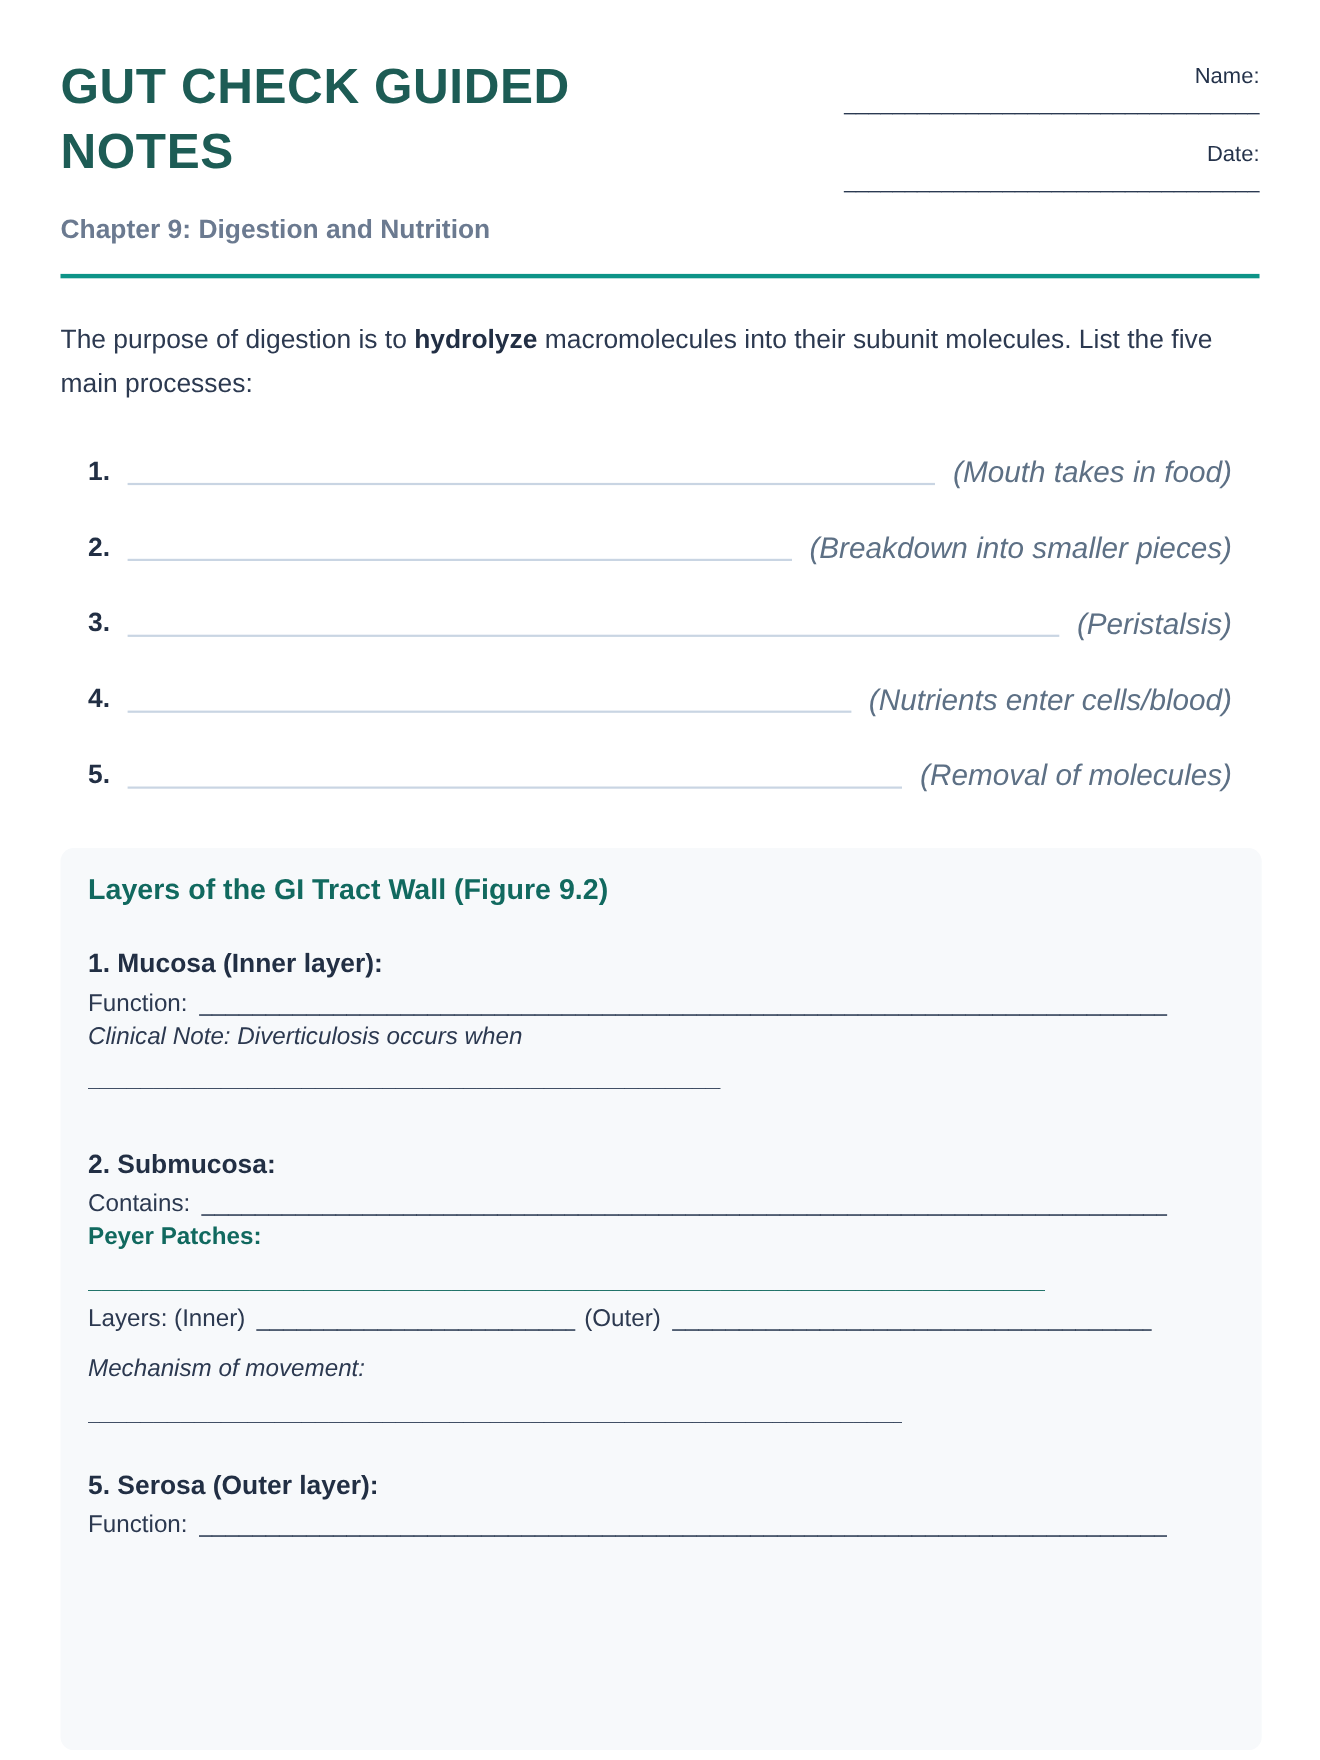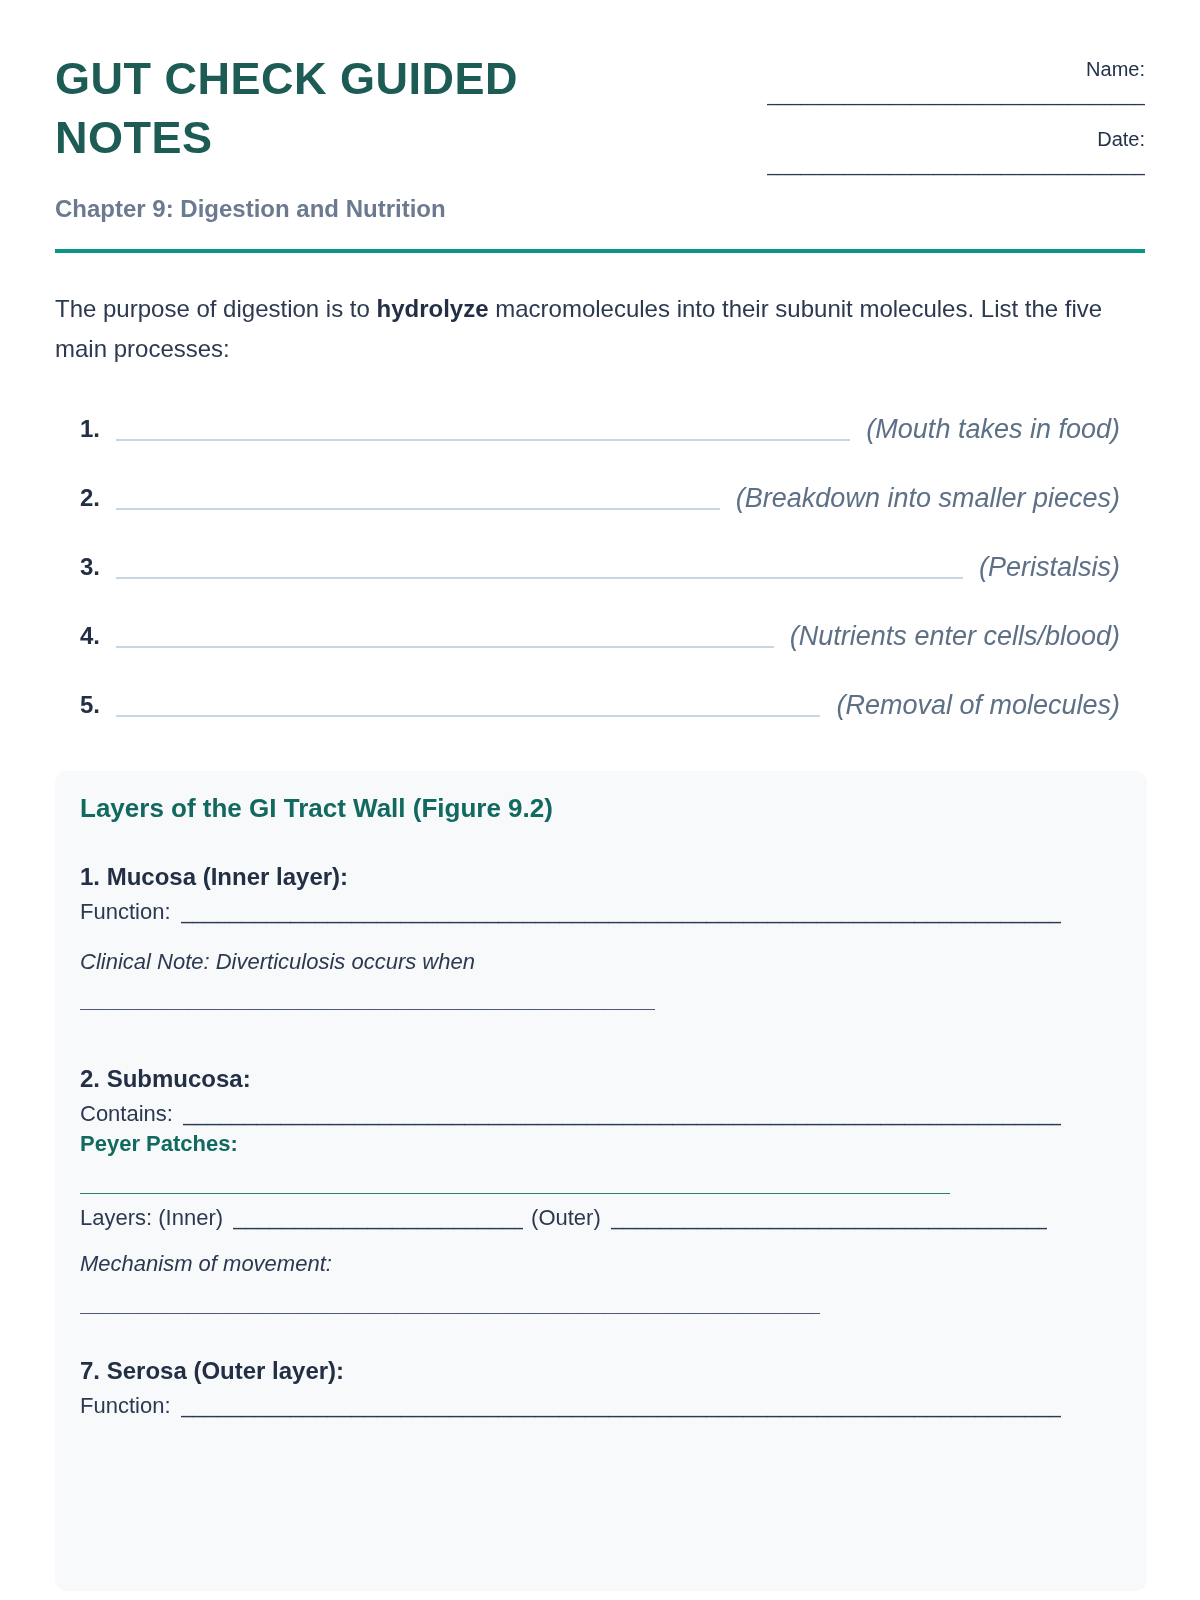--- a/index.html
+++ b/index.html
@@ -73,21 +73,21 @@
     display: inline-block; overflow: hidden; white-space: nowrap;
     color: #2b3a52; font-size: 22px; height: 30px; vertical-align: baseline;
   }
   .blank.fill { flex: 1; margin-left: 10px; margin-right: 58px; }
   .italic { font-style: italic; }
   .teal { color: #11695f; font-weight: 700; }
 
   .mt-36 { margin-top: 36px; }
   .mt-48 { margin-top: 48px; }
   .mt-40 { margin-top: 40px; }
-  .mt-20 { margin-top: 20px; }
+  .mt-20 { }
   .mt-16 { margin-top: 16px; }
   .mt-12 { margin-top: 0; }
   .mt-10 { margin-top: 10px; }
   .mt-8  { margin-top: 8px; }
   .mt-4  { margin-top: 4px; }
 
   .bl-clinical { width: 575px; }
   .bl-peyer { width: 870px; color: #11695f; font-weight: 700; }
   .bl-inner { width: 290px; margin: 0 8px 0 10px; }
   .bl-outer { flex: 1; margin-left: 10px; margin-right: 72px; }
@@ -180,20 +180,20 @@
       <span class="gi-label">(Outer)</span>
       <span class="blank bl-outer">________________________________________________________________________________________________________________________________________________________</span>
     </div>
     <div class="gi-row italic mt-16">
       <span class="gi-label">Mechanism of movement:</span>
     </div>
     <div class="gi-row mt-10">
       <span class="blank bl-mech italic">________________________________________________________________________________________________________________________________________________________</span>
     </div>
 
-    <div class="layer-title mt-36">7. Serosa (Outer layer):</div>
+    <div class="layer-title mt-36">5. Serosa (Outer layer):</div>
     <div class="gi-row mt-4">
       <span class="gi-label">Function:</span>
       <span class="blank fill">________________________________________________________________________________________________________________________________________________________</span>
     </div>
   </div>
 
 </div>
 
 </body></html>

